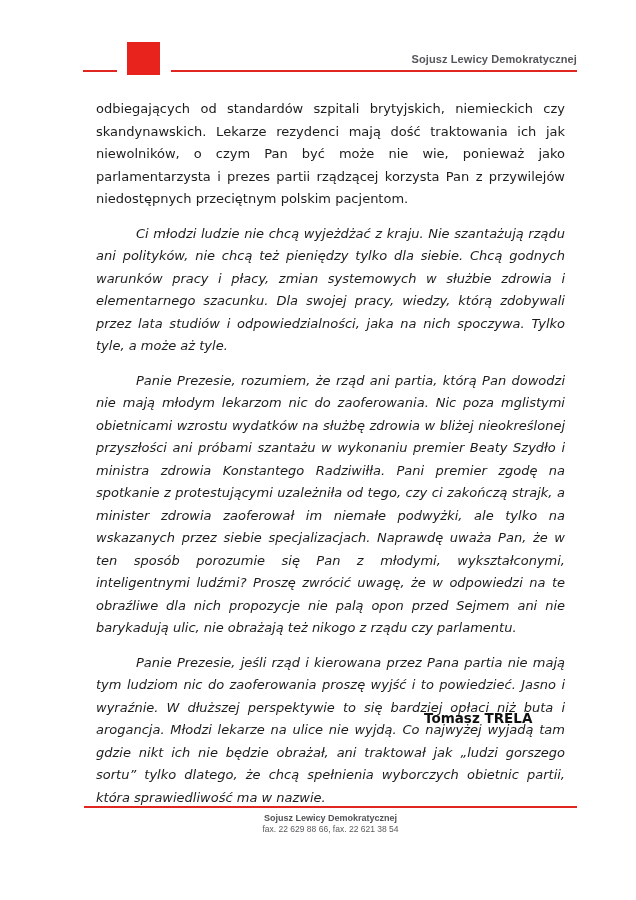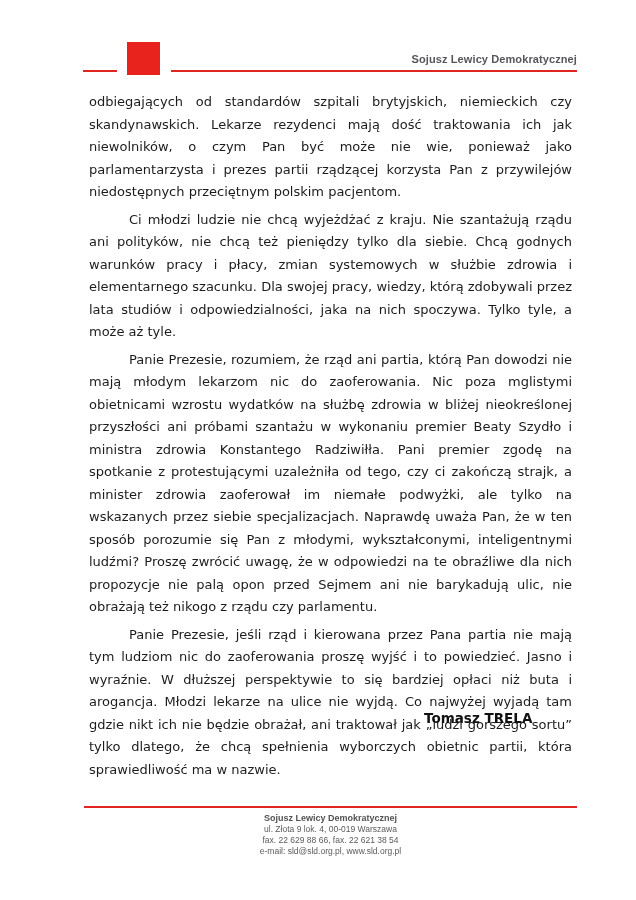--- a/index.html
+++ b/index.html
@@ -56,22 +56,22 @@
   
   .letter {
     position: absolute;
     left: 84px; top: 86px;
     width: 493px;
     color: #1c1c1c;
     font-size: 13px;
     line-height: 22.5px;
     text-align: justify;
   }
-  .letter p { margin: 5px; }
-  .letter p.indent { text-indent: 40px; }
+  .letter p { margin: 12px; }
+  .letter p.indent { text-indent: 40px; font-style: italic; }
 
   .signature {
     position: absolute;
     left: 424px; top: 710px;
     font-size: 13.5px;
     font-weight: 700;
     color: #111111;
   }
 
   
@@ -117,19 +117,17 @@
     <p class="indent">Panie Prezesie, rozumiem, że rząd ani partia, którą Pan dowodzi nie mają młodym lekarzom nic do zaoferowania. Nic poza mglistymi obietnicami wzrostu wydatków na służbę zdrowia w bliżej nieokreślonej przyszłości ani próbami szantażu w wykonaniu premier Beaty Szydło i ministra zdrowia Konstantego Radziwiłła. Pani premier zgodę na spotkanie z protestującymi uzależniła od tego, czy ci zakończą strajk, a minister zdrowia zaoferował im niemałe podwyżki, ale tylko na wskazanych przez siebie specjalizacjach. Naprawdę uważa Pan, że w ten sposób porozumie się Pan z młodymi, wykształconymi, inteligentnymi ludźmi? Proszę zwrócić uwagę, że w odpowiedzi na te obraźliwe dla nich propozycje nie palą opon przed Sejmem ani nie barykadują ulic, nie obrażają też nikogo z rządu czy parlamentu.</p>
     <p class="indent">Panie Prezesie, jeśli rząd i kierowana przez Pana partia nie mają tym ludziom nic do zaoferowania proszę wyjść i to powiedzieć. Jasno i wyraźnie. W dłuższej perspektywie to się bardziej opłaci niż buta i arogancja. Młodzi lekarze na ulice nie wyjdą. Co najwyżej wyjadą tam gdzie nikt ich nie będzie obrażał, ani traktował jak „ludzi gorszego sortu” tylko dlatego, że chcą spełnienia wyborczych obietnic partii, która sprawiedliwość ma w nazwie.</p>
   </div>
 
   <div class="signature">Tomasz TRELA</div>
 
   <div>
     <div class="ftr-rule"></div>
     <div class="ftr-text">
       <div class="org">Sojusz Lewicy Demokratycznej</div>
-      <div>ul. Złota 9 lok. 4, 00-019 Warszawa</div>
       <div>fax. 22 629 88 66, fax. 22 621 38 54</div>
-      <div>e-mail: sld@sld.org.pl, www.sld.org.pl</div>
     </div>
   </div>
 
 </div>
 
 </body></html>

